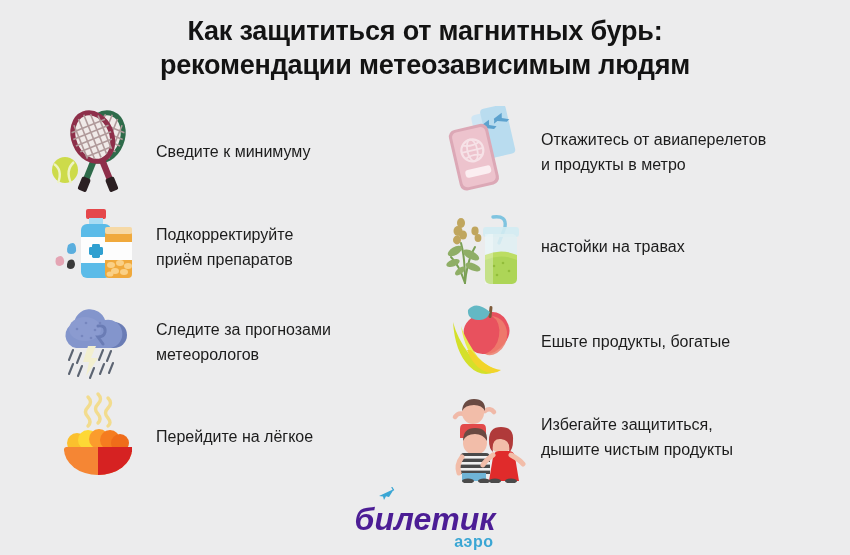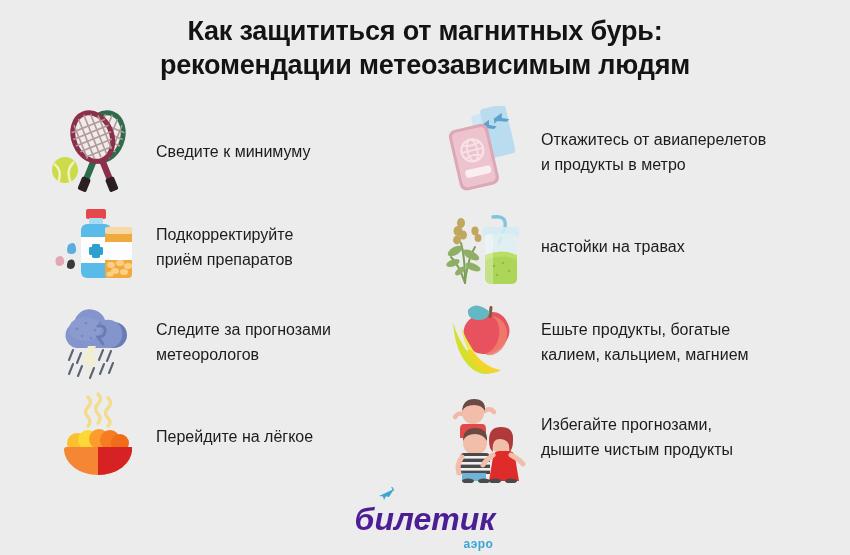--- a/index.html
+++ b/index.html
@@ -88,21 +88,21 @@
     font-weight: bold;
     font-style: italic;
     color: #4c1d95;
     letter-spacing: 0px;
     line-height: 44px;
   }
   .logo-sub {
     position: absolute;
     right: 2px;
     bottom: -9px;
-    font-size: 12px;
+    font-size: 16px;
     font-weight: bold;
     color: #3aa6d4;
     letter-spacing: 0.5px;
   }
   .logo-plane {
     position: absolute;
     left: 22px;
     top: -10px;
     width: 20px;
     height: 16px;
@@ -347,21 +347,20 @@
             <path d="M55,20 q13,2 15,16 q1,14 -10,21 q-7,4 -12,1 q12,-5 14,-18 q2,-14 -7,-20z" fill="#ef7f6d" opacity="0.85"></path>
             <rect x="52" y="10" width="3" height="12" rx="1.5" fill="#7d5a3a" transform="rotate(6 53 16)"></rect>
             <path d="M53,16 q-14,-12 -22,-2 q-1,9 10,10 q9,1 12,-8z" fill="#63b8c4"></path>
             <path d="M16,26 q2,30 16,44 q12,12 26,6 q-16,-4 -26,-18 q-12,-16 -16,-32z" fill="#d4e02a"></path>
             <path d="M24,30 q4,26 18,38 q10,8 18,6 q-16,-6 -24,-20 q-9,-14 -12,-24z" fill="#e6ee4c"></path>
             <path d="M34,54 q14,18 30,20 q-8,6 -19,0 q-10,-6 -15,-20z" fill="#f2d42b"></path>
           </svg>
         </span>
         <span class="tip-text">
           <span class="l1">Ешьте продукты, богатые</span>
-          <span class="l2">калием, кальцием, магнием</span>
         </span>
       </div>
 
       <div class="tip">
         <span class="tip-icon">
           <svg viewBox="0 0 92 92">
 
             <path d="M18,26 q3,-5 9,-3" stroke="#f0b9a8" stroke-width="4.5" fill="none" stroke-linecap="round"></path>
             <path d="M48,20 q5,-4 9,1" stroke="#f0b9a8" stroke-width="4.5" fill="none" stroke-linecap="round"></path>
             <circle cx="36" cy="22" r="11" fill="#f2bda9"></circle>
@@ -390,21 +389,21 @@
             </g>
             <g fill="#4a4a4a">
               <ellipse cx="31" cy="90" rx="6" ry="2.6"></ellipse>
               <ellipse cx="47" cy="90" rx="6" ry="2.6"></ellipse>
               <ellipse cx="58" cy="90" rx="6" ry="2.6"></ellipse>
               <ellipse cx="74" cy="90" rx="6" ry="2.6"></ellipse>
             </g>
           </svg>
         </span>
         <span class="tip-text">
-          <span class="l1">Избегайте прогнозами,</span>
+          <span class="l1">Избегайте защититься,</span>
           <span class="l2">дышите чистым продукты</span>
         </span>
       </div>
     </div>
   </div>
 
   <div class="logo-wrap">
     <span class="logo-inner">
       <span class="logo-plane">
         <svg viewBox="0 0 20 16" width="20" height="16">

